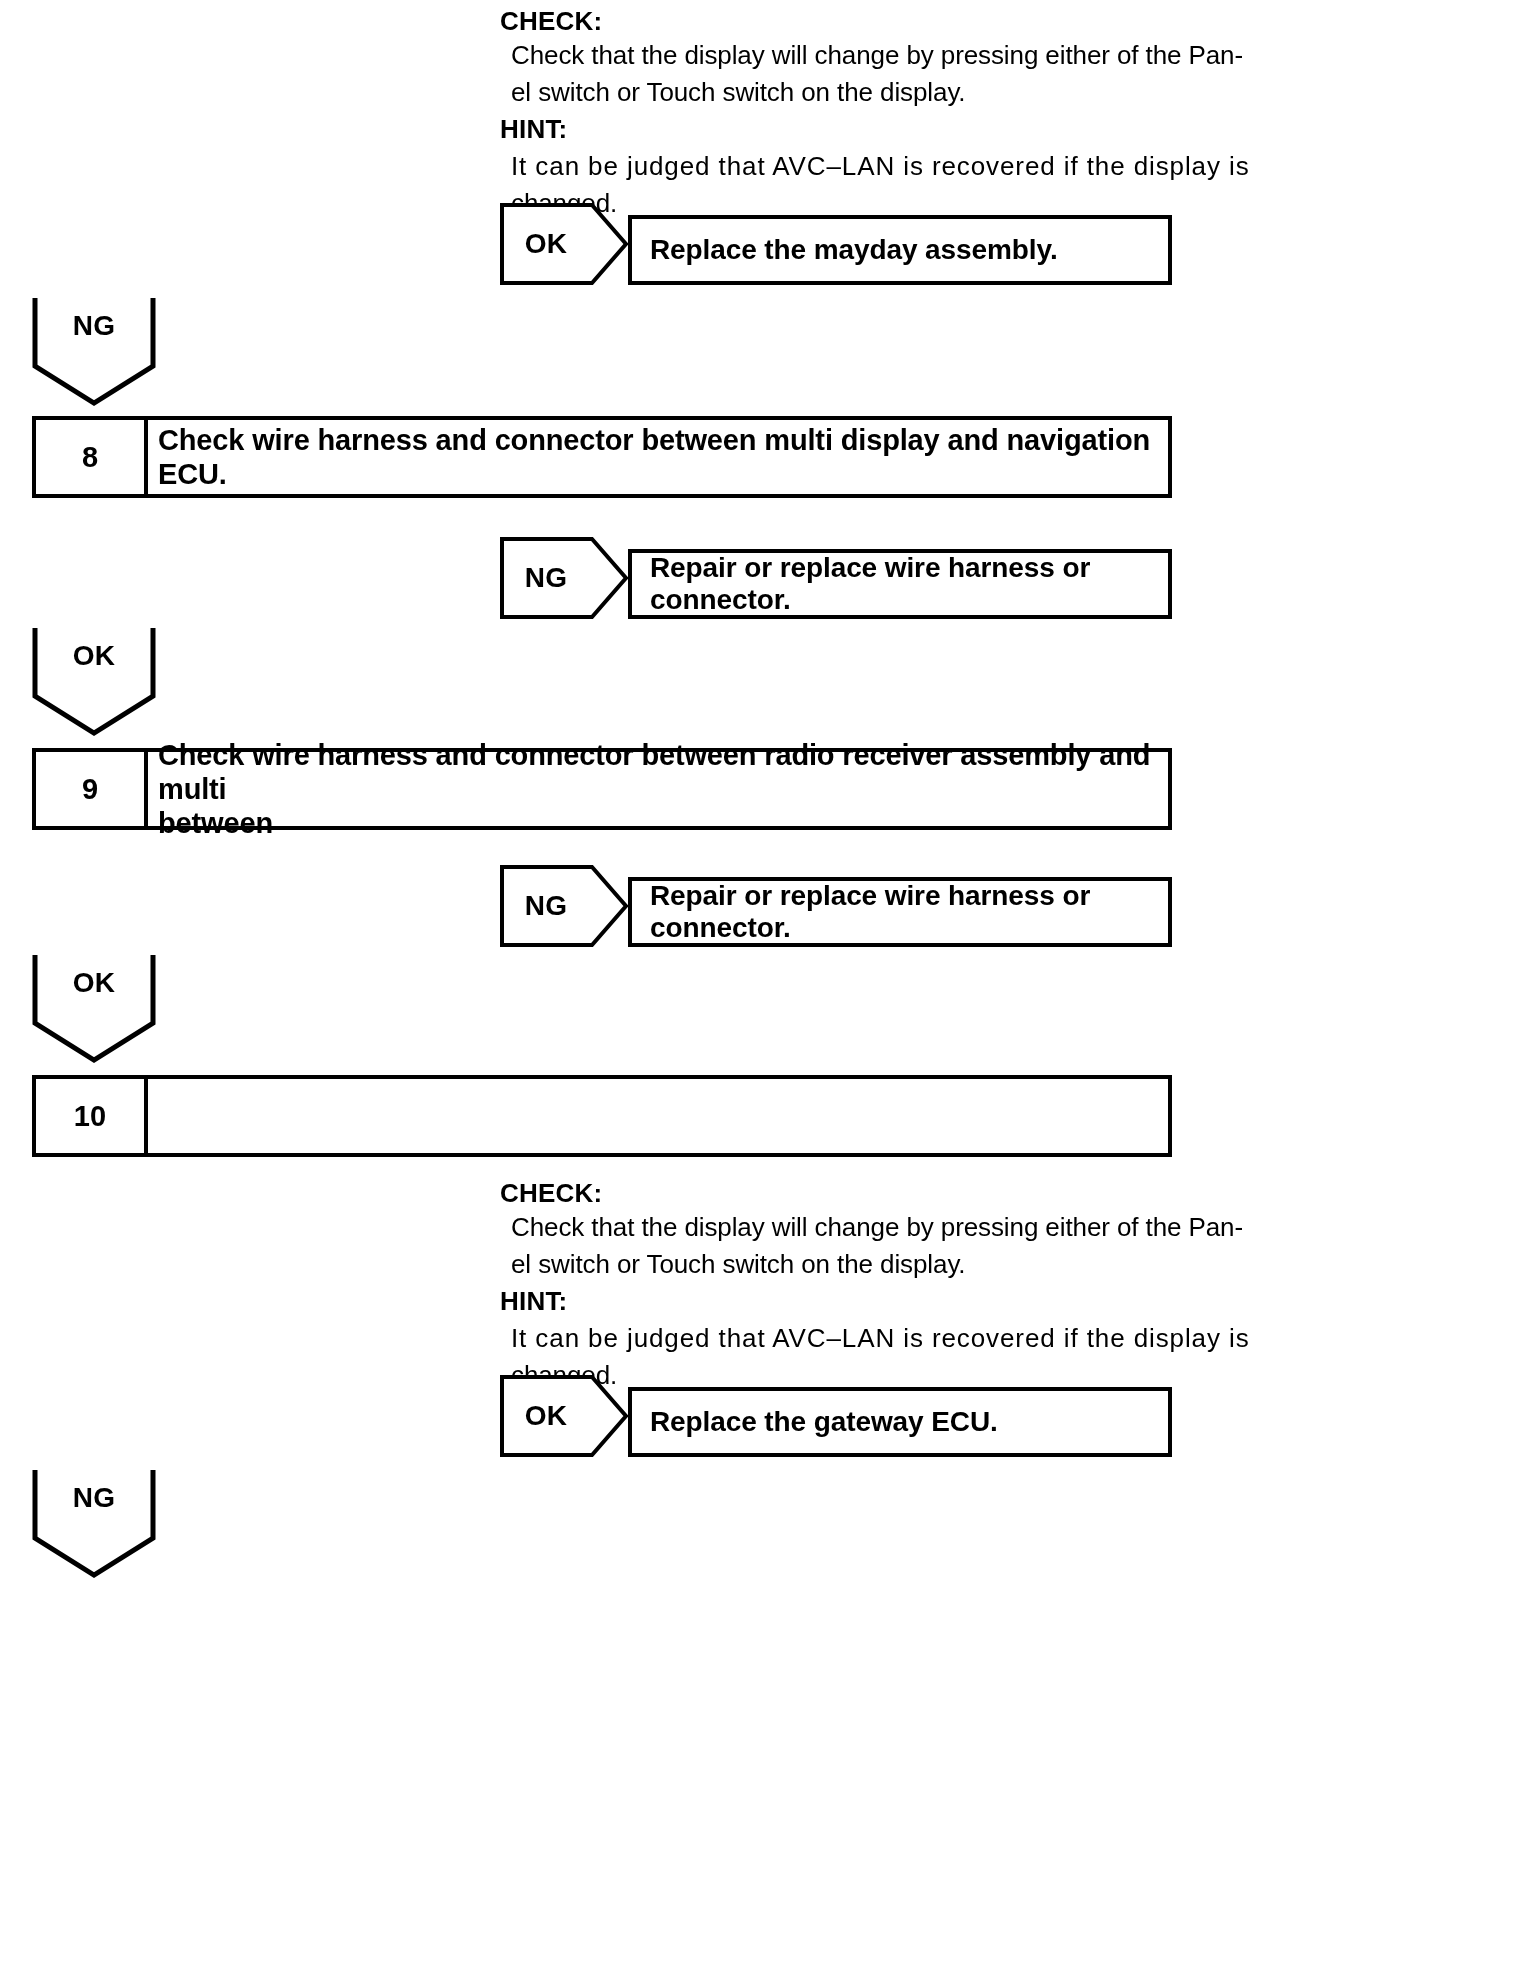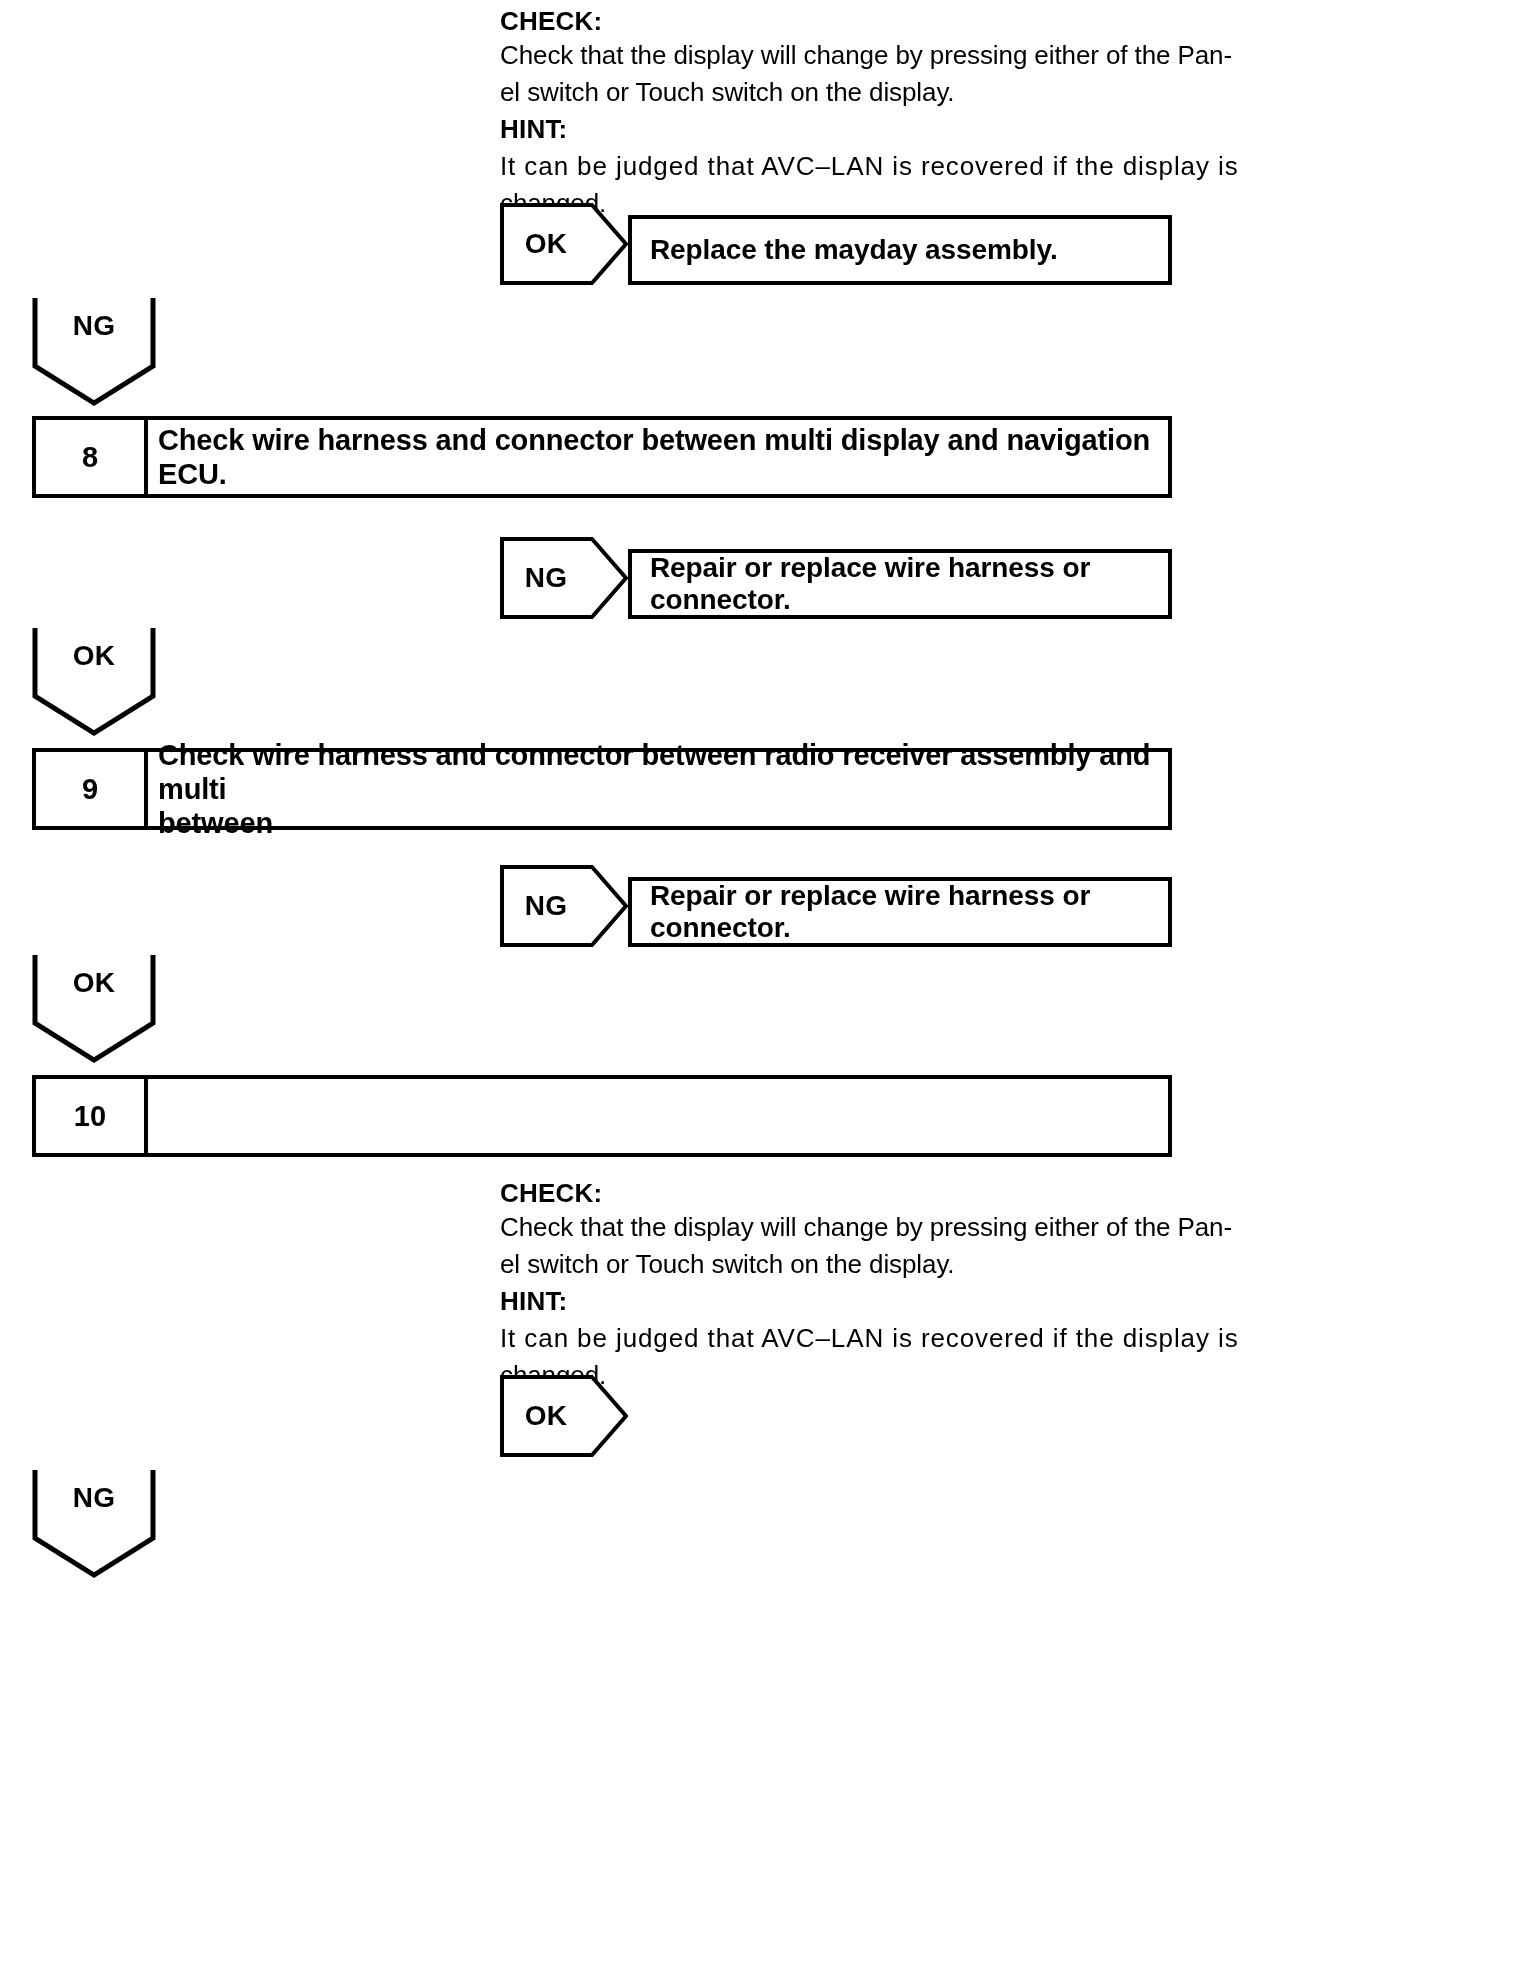--- a/index.html
+++ b/index.html
@@ -11,21 +11,21 @@
   }
   .page{position:relative;width:1300px;height:1972px;overflow:hidden;}
 
   
   .note{position:absolute;width:840px;}
   .note .lbl{
     font-size:26px;font-weight:bold;line-height:31px;
     letter-spacing:.2px;
   }
   .note .ln{
-    font-size:26px;line-height:37px;letter-spacing:-.1px;white-space:nowrap;
+    font-size:26px;line-height:37px;letter-spacing:-.1px;white-space:nowrap;margin-left:11px;
   }
   .note .ln.sp{letter-spacing:.9px;}
 
   
   .step{
     position:absolute;border:4px solid #000;background:#fff;
     box-sizing:border-box;display:flex;align-items:stretch;
   }
   .step .num{
     width:108px;flex:0 0 108px;border-right:4px solid #000;
@@ -167,20 +167,23 @@
     <div class="ln">changed.</div>
   </div>
 
   <div class="result" style="left:500px;top:1375px;width:672px;">
     <div class="tab">
       <svg width="128" height="82" viewBox="0 0 128 82">
         <path d="M2,2 H92 L126,41 L92,80 H2 Z" fill="#fff" stroke="#000" stroke-width="4" stroke-linejoin="miter"></path>
       </svg>
       <span>OK</span>
     </div>
+    <div class="action">
+      <span>Replace the gateway ECU.</span>
+    </div>
   </div>
 
   <div class="penta" style="left:32px;top:1470px;">
     <svg width="124" height="108" viewBox="0 0 124 108">
       <path d="M3,0 V68 L62,105 L121,68 V0" fill="#fff" stroke="#000" stroke-width="5" stroke-linejoin="miter"></path>
     </svg>
     <span>NG</span>
   </div>
 
 </div>

